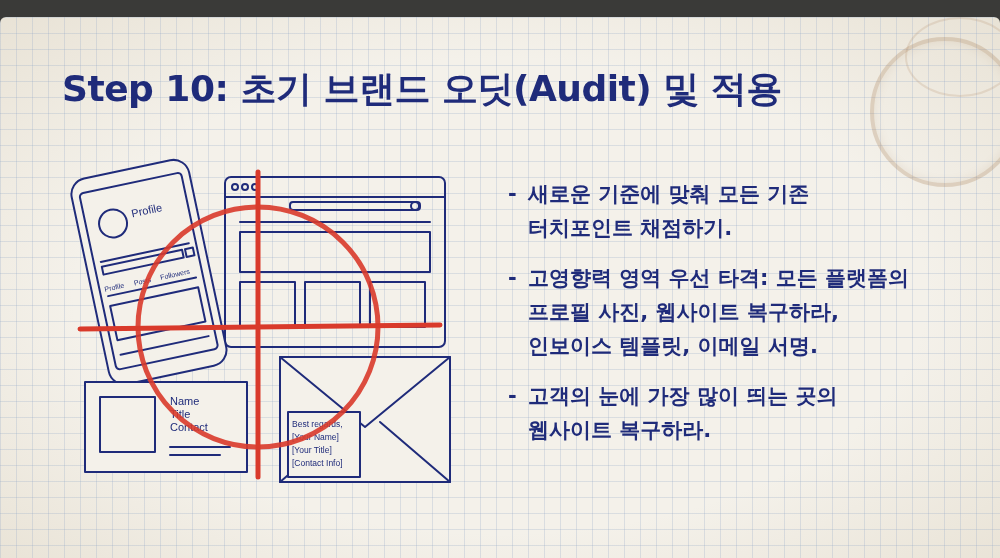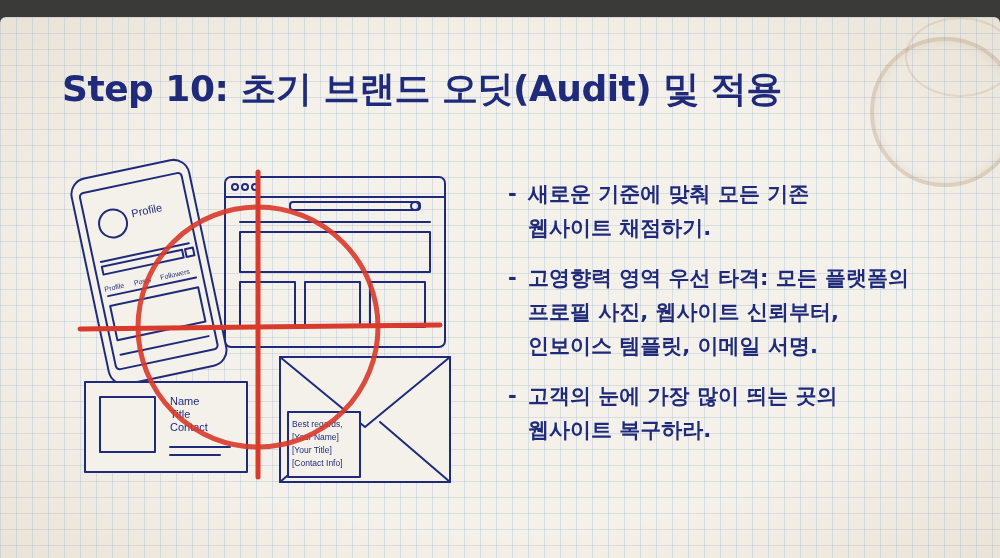--- a/index.html
+++ b/index.html
@@ -113,26 +113,26 @@
       <circle cx="188" cy="170" r="120" opacity="0.9"></circle>
       <line x1="188" y1="15" x2="188" y2="320"></line>
       <line x1="10" y1="172" x2="370" y2="168"></line>
     </g>
   </svg>
 
   <div class="bullets">
     <div class="bullet">
       <span class="dash">-</span>
       <span class="btext">새로운 기준에 맞춰 모든 기존
-웹사이트 채점하기.</span>
+터치포인트 채점하기.</span>
     </div>
     <div class="bullet">
       <span class="dash">-</span>
       <span class="btext">고영향력 영역 우선 타격: 모든 플랫폼의
-프로필 사진, 웹사이트 신뢰부터,
+프로필 사진, 웹사이트 복구하라,
 인보이스 템플릿, 이메일 서명.</span>
     </div>
     <div class="bullet">
       <span class="dash">-</span>
       <span class="btext">고객의 눈에 가장 많이 띄는 곳의
 웹사이트 복구하라.</span>
     </div>
   </div>
 </div>
 

